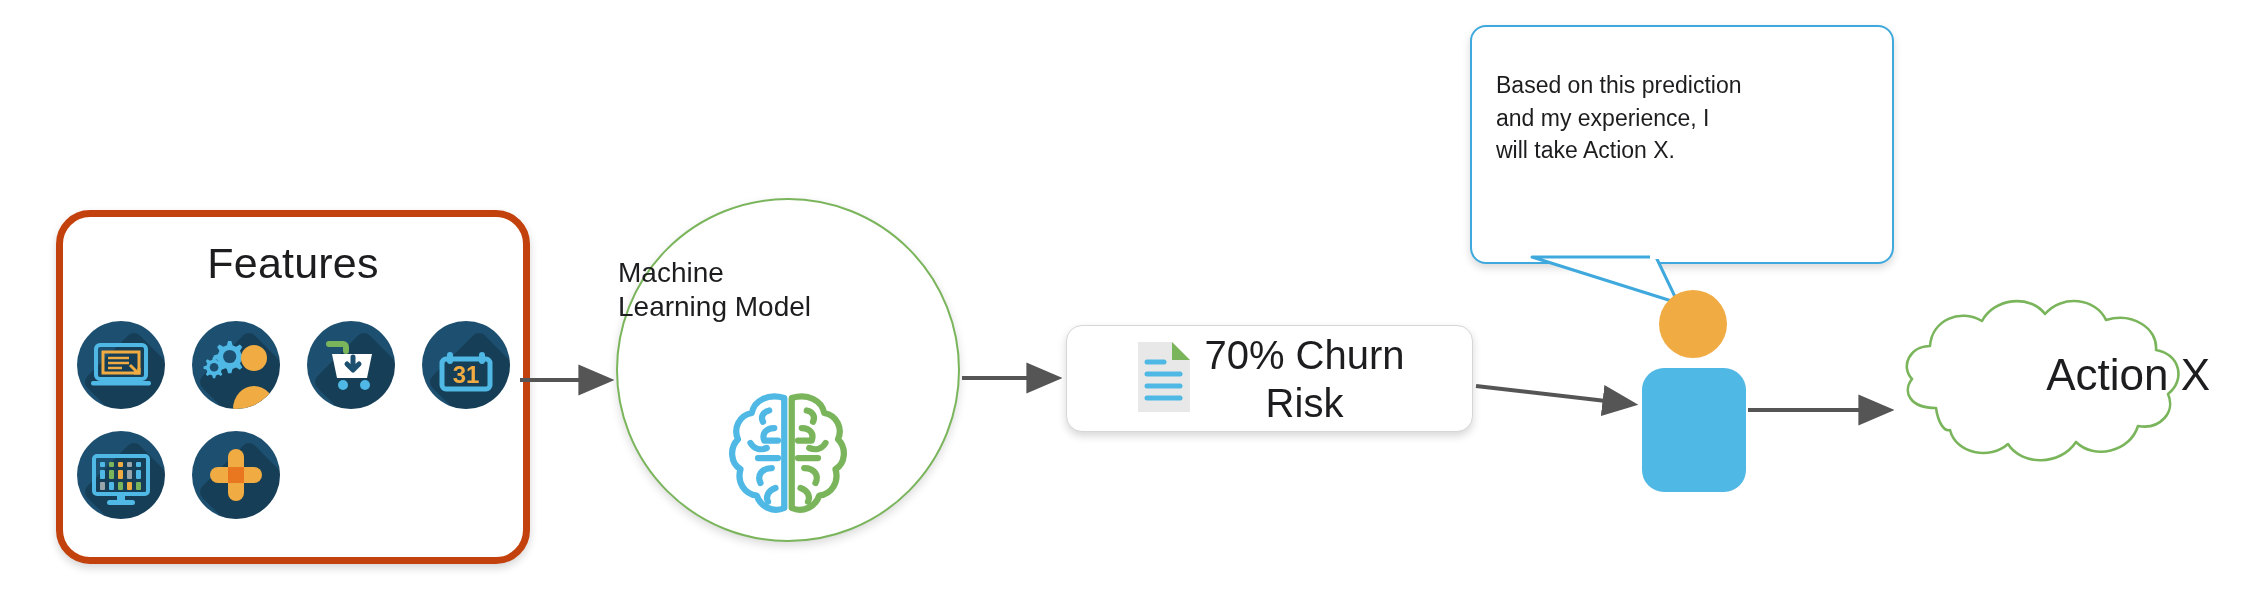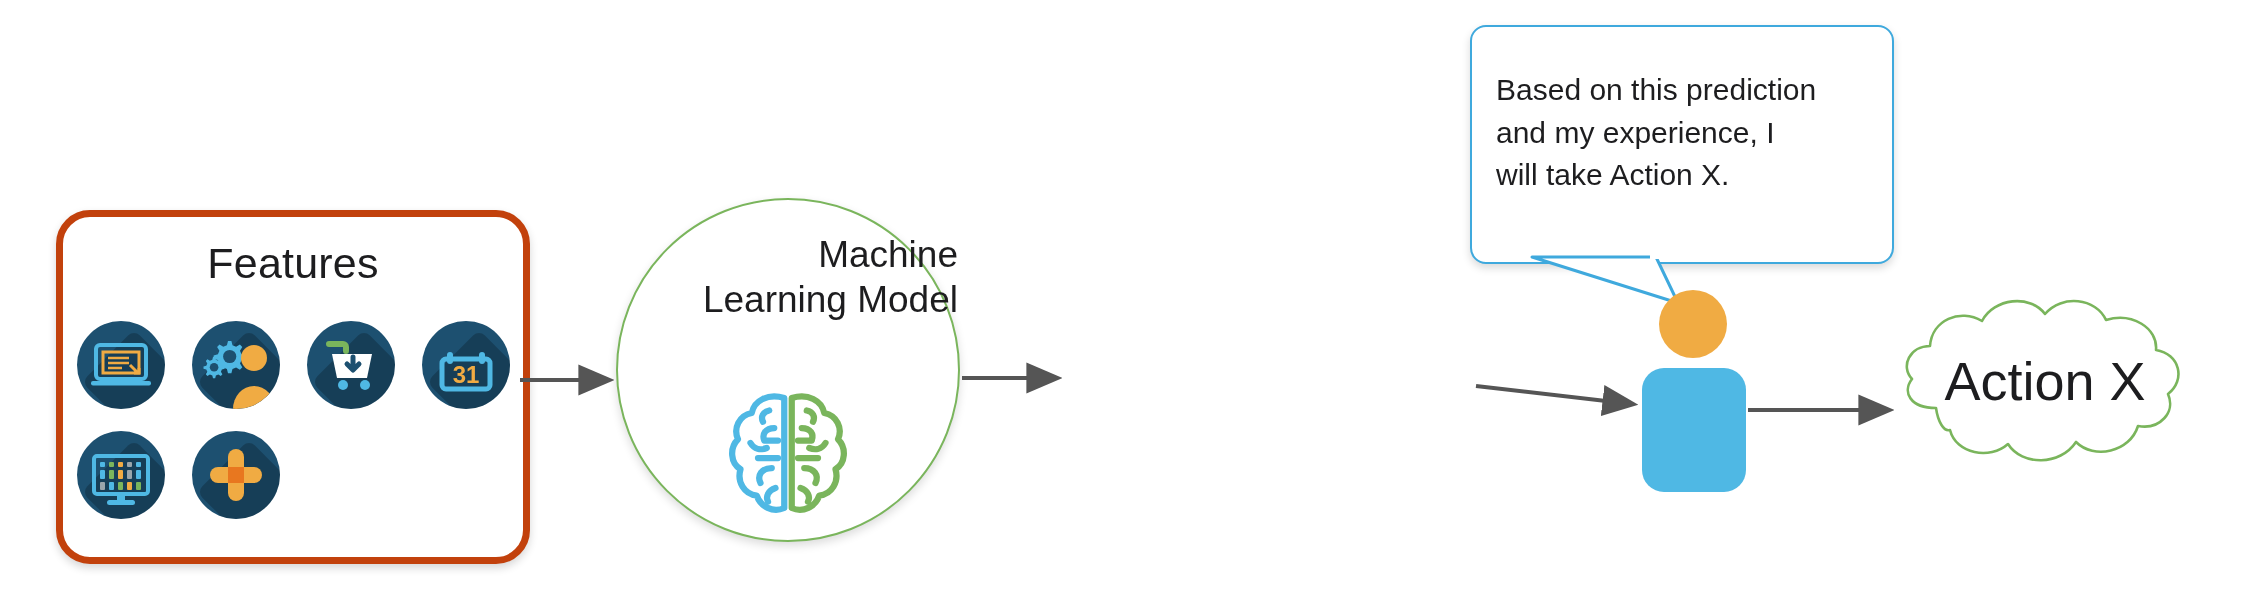--- a/index.html
+++ b/index.html
@@ -31,22 +31,22 @@
     background:rgba(0,0,0,.22);transform:rotate(45deg);border-radius:8px;}
   .ficon svg{position:absolute;left:0;top:0;width:88px;height:88px;}
 
   
   #ml-circle{
     position:absolute;left:616px;top:198px;width:340px;height:340px;
     border-radius:50%;background:#fff;border:2.5px solid #7ab55c;
     box-shadow:0 4px 10px rgba(0,0,0,.14);
   }
   #ml-label{
-    position:absolute;top:32px;left:0;width:100%;text-align:right;
-    font-size:37px;line-height:1.22;color:#1d1d1f;
+    position:absolute;top:56px;left:0;width:100%;text-align:left;
+    font-size:28px;line-height:1.22;color:#1d1d1f;
   }
   #brain-icon{position:absolute;left:50%;top:178px;transform:translateX(-50%);
     width:150px;height:150px;}
 
   
   #churn-box{
     position:absolute;left:1066px;top:325px;width:405px;height:105px;
     background:#fff;border:1px solid #d6d6d6;border-radius:16px;
     box-shadow:0 4px 9px rgba(0,0,0,.16);
     display:flex;align-items:center;justify-content:center;gap:10px;
@@ -55,34 +55,34 @@
   #churn-text{font-size:40px;line-height:1.2;text-align:center;color:#1d1d1f;}
 
   
   #speech-bubble{
     position:absolute;left:1470px;top:25px;width:420px;height:235px;
     background:#fff;border:2.5px solid #3fa9dd;border-radius:16px;
     box-shadow:0 4px 9px rgba(0,0,0,.15);
   }
   #bubble-text{
     position:absolute;left:24px;top:42px;right:20px;
-    font-size:30px;line-height:1.42;color:#1d1d1f;white-space:pre-line;
+    font-size:23px;line-height:1.42;color:#1d1d1f;white-space:pre-line;
   }
   #bubble-tail{position:absolute;left:1530px;top:255px;width:220px;height:55px;}
 
   
   #person-head{position:absolute;left:1659px;top:290px;width:68px;height:68px;
     border-radius:50%;background:#f0ab43;}
   #person-body{position:absolute;left:1642px;top:368px;width:104px;height:124px;
     border-radius:22px;background:#4fb8e4;}
 
   
   #cloud{position:absolute;left:1880px;top:280px;width:330px;height:200px;}
-  #cloud-label{position:absolute;left:1880px;top:350px;width:330px;text-align:center;
-    font-size:54px;color:#1d1d1f;}
+  #cloud-label{position:absolute;left:1880px;top:350px;width:330px;text-align:right;
+    font-size:44px;color:#1d1d1f;}
 
   
   .arrow-layer{position:absolute;inset:0;pointer-events:none;}
 </style>
 </head>
 <body>
 
 <div class="stage">
 
   <div id="features-card">
@@ -200,20 +200,34 @@
         <path d="M75 26 C80 27 82 31 80 35"></path>
         <path d="M71 40 C78 40 81 45 79 50 L68 50"></path>
         <path d="M90 52 C87 57 82 58 77 56"></path>
         <path d="M84 64 L68 64"></path>
         <path d="M73 72 C81 72 85 78 82 84"></path>
         <path d="M70 88 C76 90 78 95 76 99"></path>
       </g>
     </svg>
   </div>
 
+  <div id="churn-box">
+    <svg id="doc-icon" viewBox="0 0 60 74">
+      <path d="M4 2 h34 l18 18 v52 h-52 z" fill="#e8e8e8"></path>
+      <path d="M38 2 l18 18 h-18 z" fill="#7ab55c"></path>
+      <g stroke="#4fb8e4" stroke-width="5" stroke-linecap="round">
+        <line x1="13" y1="22" x2="30" y2="22"></line>
+        <line x1="13" y1="34" x2="46" y2="34"></line>
+        <line x1="13" y1="46" x2="46" y2="46"></line>
+        <line x1="13" y1="58" x2="46" y2="58"></line>
+      </g>
+    </svg>
+    <div id="churn-text" style="white-space:pre-line">70% Churn
+Risk</div>
+  </div>
 
   <div id="speech-bubble">
     <div id="bubble-text">Based on this prediction
 and my experience, I
 will take Action X.</div>
   </div>
   <svg id="bubble-tail" viewBox="0 0 220 55">
     <path d="M2 2 L148 48 L126 2 Z" fill="#ffffff" stroke="#3fa9dd" stroke-width="3" stroke-linejoin="round"></path>
     <rect x="120" y="0" width="100" height="4" fill="#ffffff"></rect>
   </svg>

